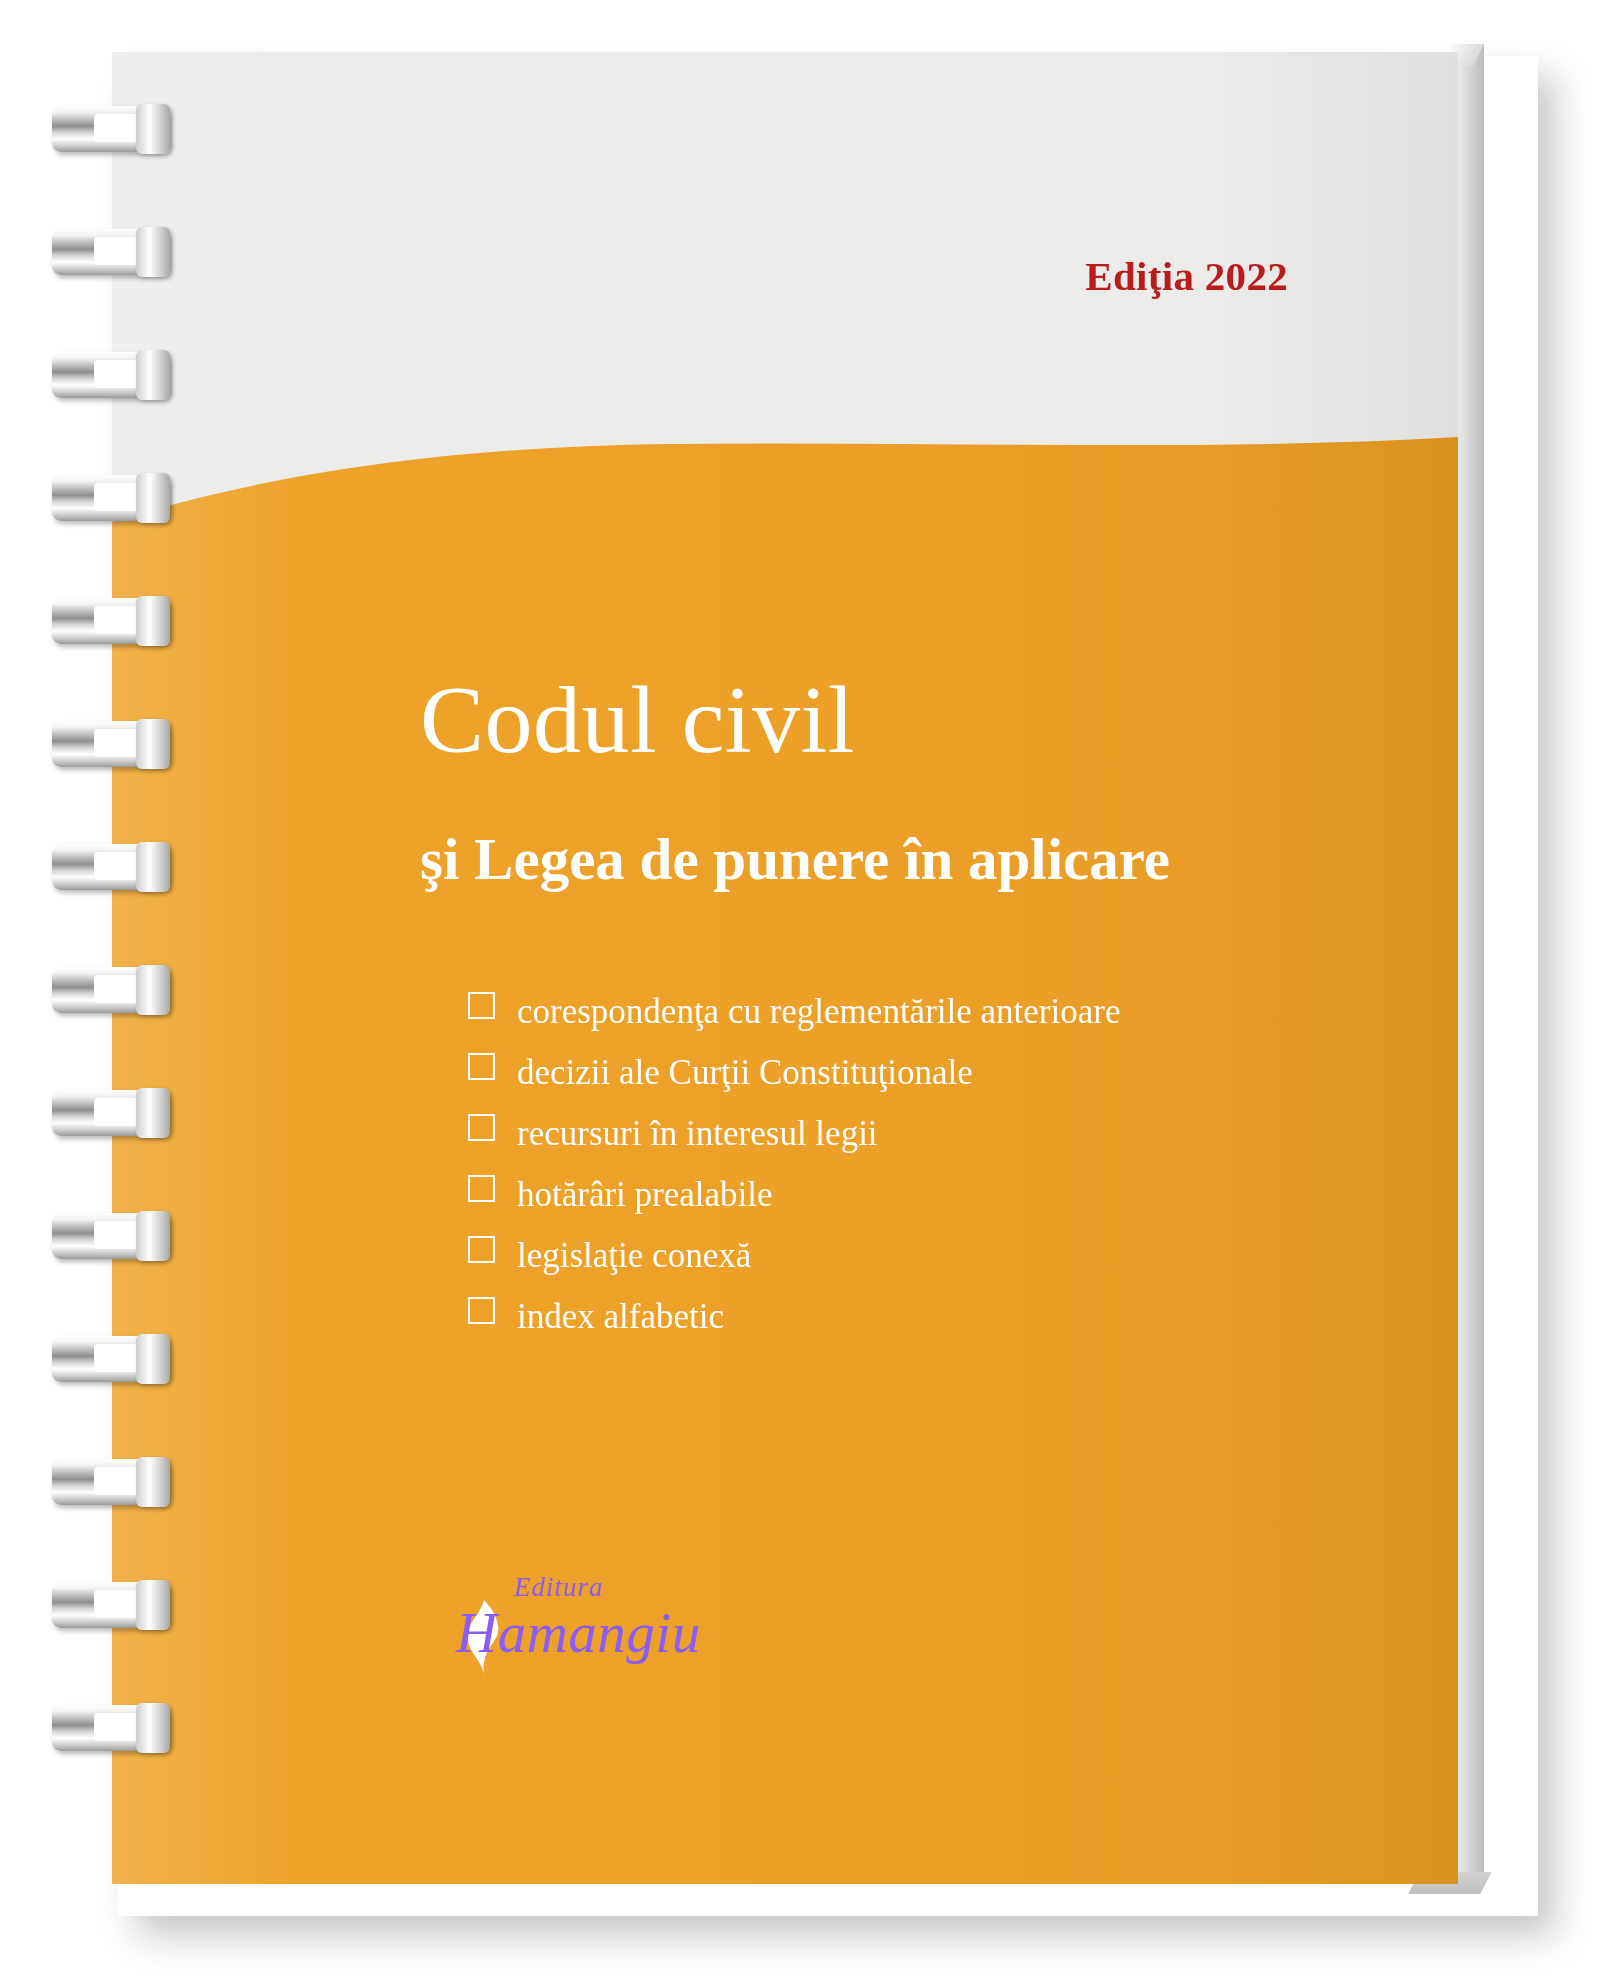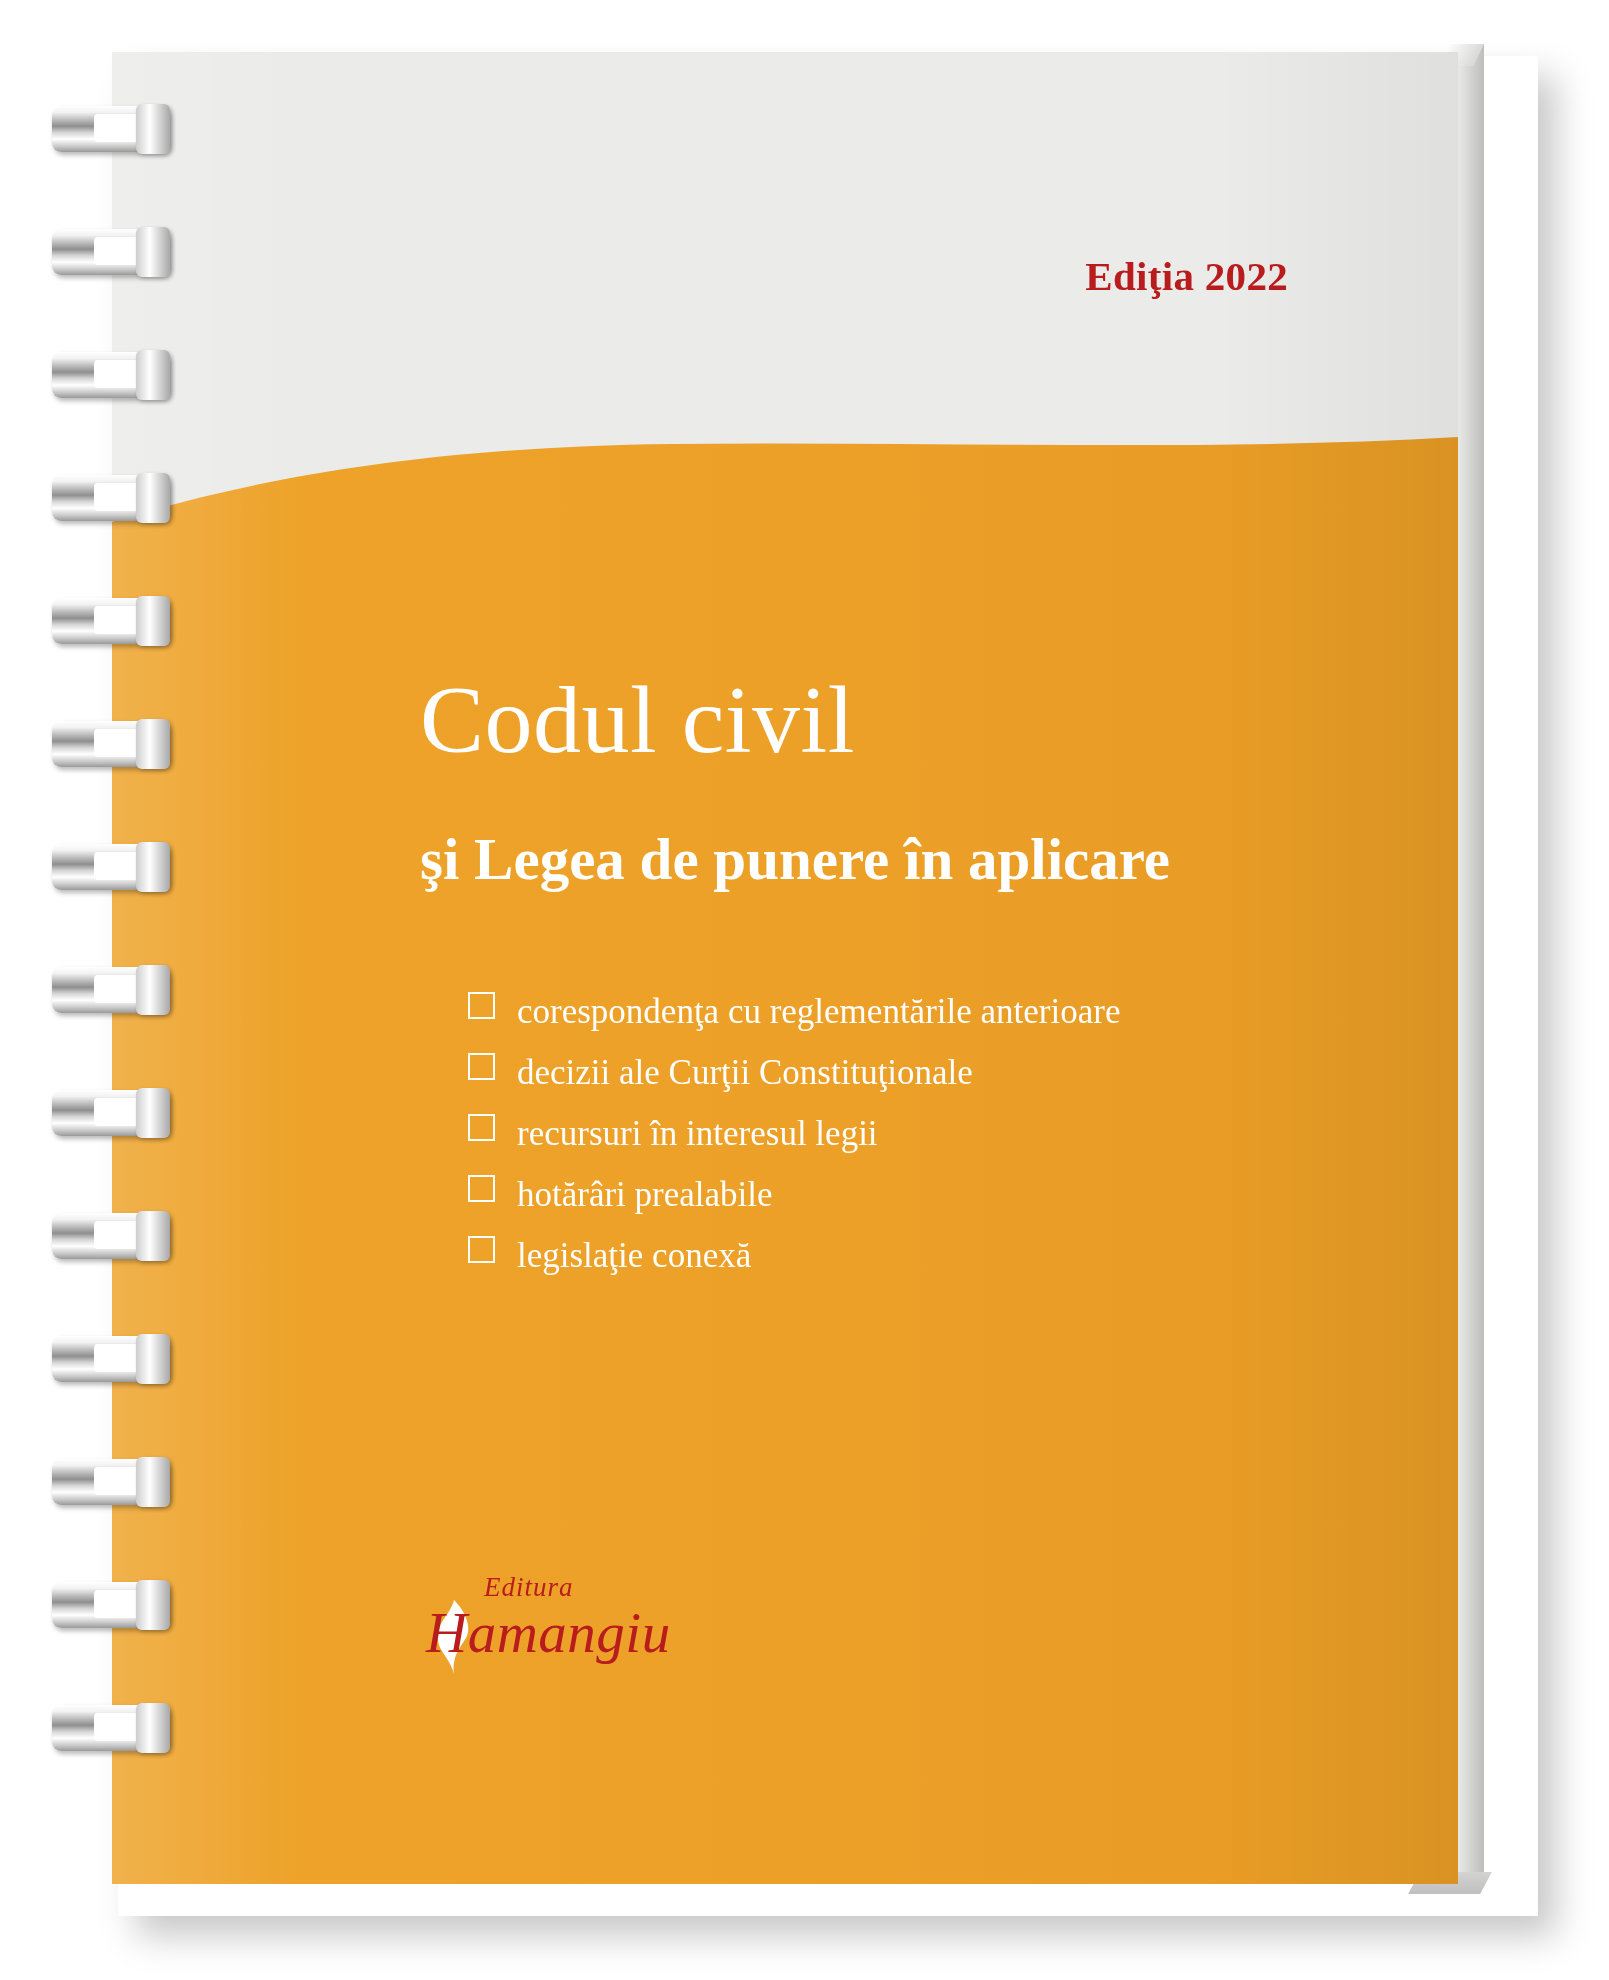--- a/index.html
+++ b/index.html
@@ -201,25 +201,25 @@
     width: 23px;
     height: 23px;
     border: 2.5px solid #ffffff;
     margin-right: 22px;
     flex: 0 0 auto;
   }
 
   
   .logo {
     position: absolute;
-    left: 314px;
+    left: 344px;
     top: 1520px;
     width: 260px;
     height: 105px;
-    color: #b91c1c;
+    color: #8b5cf6;
   }
   .logo .editura {
     position: absolute;
     left: 58px;
     top: 0px;
     font-size: 27px;
     font-style: italic;
     font-family: "Liberation Serif", serif;
     letter-spacing: 1px;
   }
@@ -280,20 +280,24 @@
         <span>recursuri în interesul legii</span>
       </li>
       <li>
         <span class="chk"></span>
         <span>hotărâri prealabile</span>
       </li>
       <li>
         <span class="chk"></span>
         <span>legislaţie conexă</span>
       </li>
+      <li>
+        <span class="chk"></span>
+        <span>index alfabetic</span>
+      </li>
     </ul>
 
     <div class="logo">
       <svg width="60" height="78" viewBox="0 0 60 78" style="position:absolute;left:0;top:26px;">
         <path d="M28,2 C24,18 10,24 12,42 C13,54 24,60 28,76 C26,58 34,50 40,40 C46,30 40,14 28,2 Z" fill="#ffffff"></path>
       </svg>
       <div class="editura">Editura</div>
       <div class="hamangiu">Hamangiu</div>
     </div>
 

